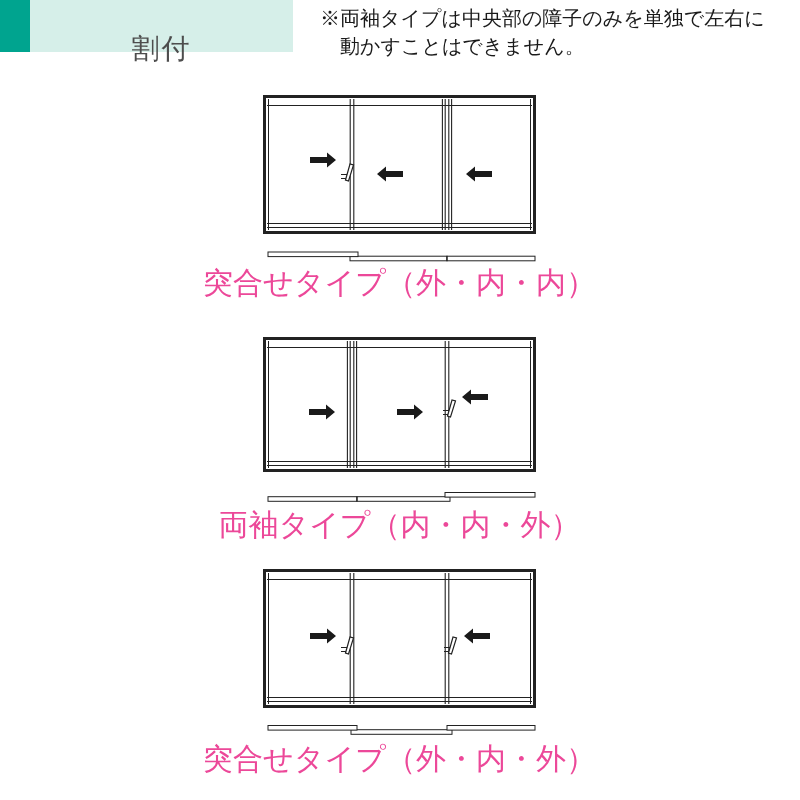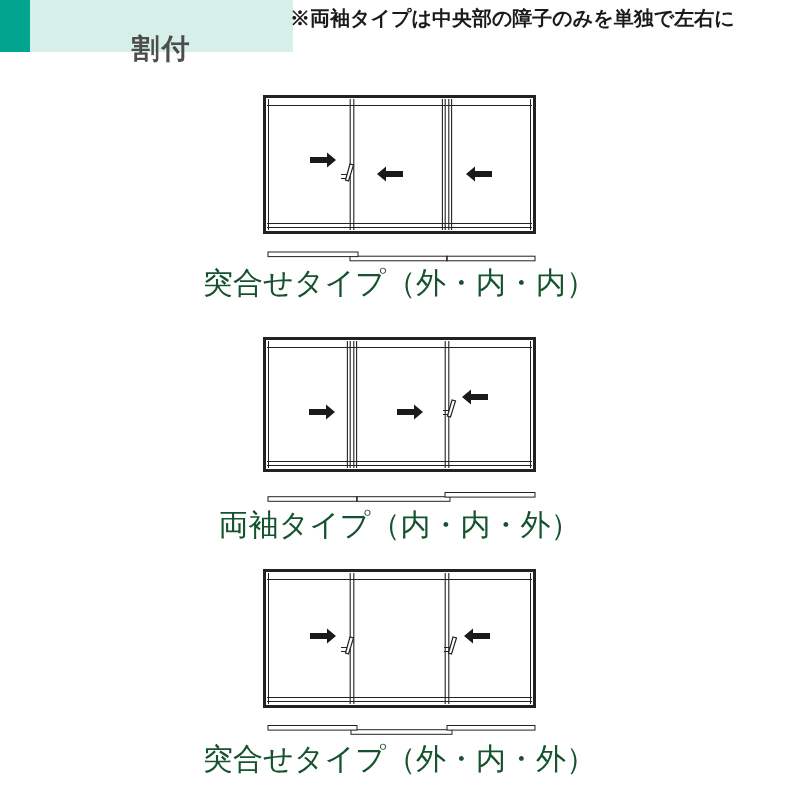--- a/index.html
+++ b/index.html
@@ -10,44 +10,45 @@
   .accent-bar{
     position:absolute;left:0;top:0;width:30px;height:52px;
     background:var(--accent,#00a48f);
   }
   .title-box{
     position:absolute;left:30px;top:0;width:263px;height:52px;
     background:var(--title-bg,#d6efe9);
     display:flex;align-items:center;justify-content:center;
   }
   .title-box span{
-    font-size:28px;font-weight:700;color:var(--title-color,#4d4d4d);
+    font-size:28px;font-weight:400;color:var(--title-color,#4d4d4d);
     letter-spacing:2px;
     margin-top:46px;
   }
   .note{
-    position:absolute;left:290px;top:4px;
-    font-size:20px;line-height:28px;color:#1a1a1a;font-weight:700;
+    position:absolute;left:320px;top:4px;
+    font-size:20px;line-height:28px;color:#1a1a1a;font-weight:400;
   }
   .note .indent{margin-left:20px;}
   .caption{
     position:absolute;left:0;width:799px;text-align:center;
-    font-size:30px;line-height:34px;color:#14532d;white-space:nowrap;
+    font-size:30px;line-height:34px;color:#ec4899;white-space:nowrap;
   }
   #diagram-canvas{position:absolute;left:0;top:0;}
 </style>
 </head>
 <body>
 
 <div class="accent-bar"></div>
 <div class="title-box">
   <span>割付</span>
 </div>
 <div class="note">
   <div>※両袖タイプは中央部の障子のみを単独で左右に</div>
+  <div class="indent">動かすことはできません。</div>
 </div>
 
 <svg id="diagram-canvas" width="800" height="800">
     <g>
       <rect x="264.5" y="96.5" width="270" height="136" fill="#ffffff" stroke="#222222" stroke-width="3"></rect>
       <line x1="267" y1="105.5" x2="532" y2="105.5" stroke="#222222" stroke-width="1"></line>
       <line x1="267" y1="223.5" x2="532" y2="223.5" stroke="#222222" stroke-width="1"></line>
       <line x1="267" y1="227.5" x2="532" y2="227.5" stroke="#222222" stroke-width="1"></line>
       <line x1="268.5" y1="99" x2="268.5" y2="230" stroke="#222222" stroke-width="1"></line>
       <line x1="530.5" y1="99" x2="530.5" y2="230" stroke="#222222" stroke-width="1"></line>

